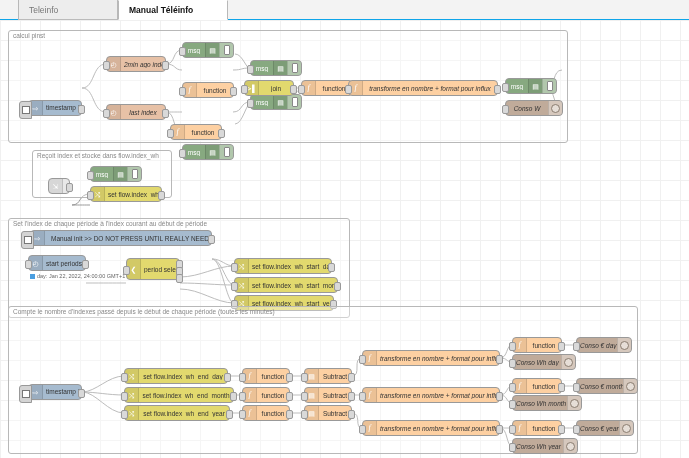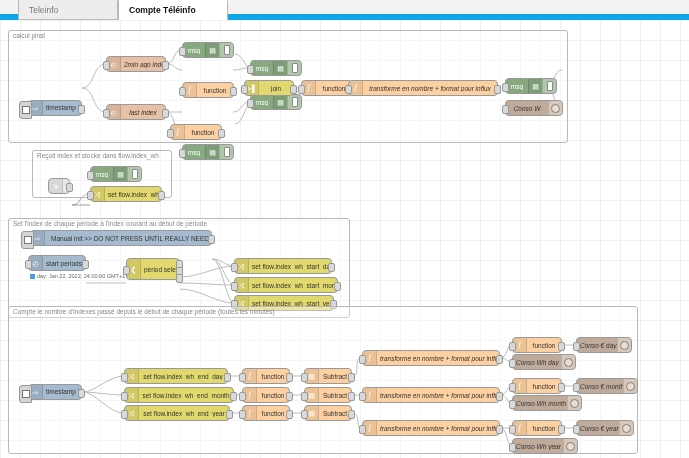--- a/index.html
+++ b/index.html
@@ -4,21 +4,21 @@
 <style>
   html,body{margin:0;padding:0;}
   body{
     width:689px;height:458px;overflow:hidden;
     font-family:"Liberation Sans", sans-serif;
     background:#fff;color:#333;
   }
   
   #tabbar{
     position:absolute;left:0;top:0;width:689px;height:20px;
-    background:#f3f3f3;border-bottom:6px solid #0ea5e9;box-sizing:border-box;
+    background:#f3f3f3;border-bottom:1px solid #0ea5e9;box-sizing:border-box;
   }
   .tab{
     position:absolute;top:0;height:20px;box-sizing:border-box;
     background:#ededed;border-left:1px solid #b8b8b8;border-right:1px solid #b8b8b8;
     border-bottom:1px solid #bbb;
     font-size:8.5px;color:#777;
     display:flex;align-items:center;padding-left:10px;
   }
   .tab.active{
     background:#fff;border-bottom:1px solid #fff;color:#111;font-weight:bold;
@@ -109,21 +109,21 @@
   svg.wires path{fill:none;stroke:#999;stroke-width:1;}
 </style>
 </head>
 <body>
 
 <div id="tabbar">
   <div class="tab" style="left:18px;width:100px;">
     <span>Teleinfo</span>
   </div>
   <div class="tab active" style="left:118px;width:110px;">
-    <span>Compte Téléinfo</span>
+    <span>Manual Téléinfo</span>
   </div>
 </div>
 
 <div id="canvas">
 
   <svg class="wires" viewBox="0 0 689 438">
 
     <path d="M82,68 C95,68 92,44 106,44"></path>
     <path d="M82,68 C95,68 92,92 106,92"></path>
     <path d="M166,44 C176,44 172,30 182,30"></path>

